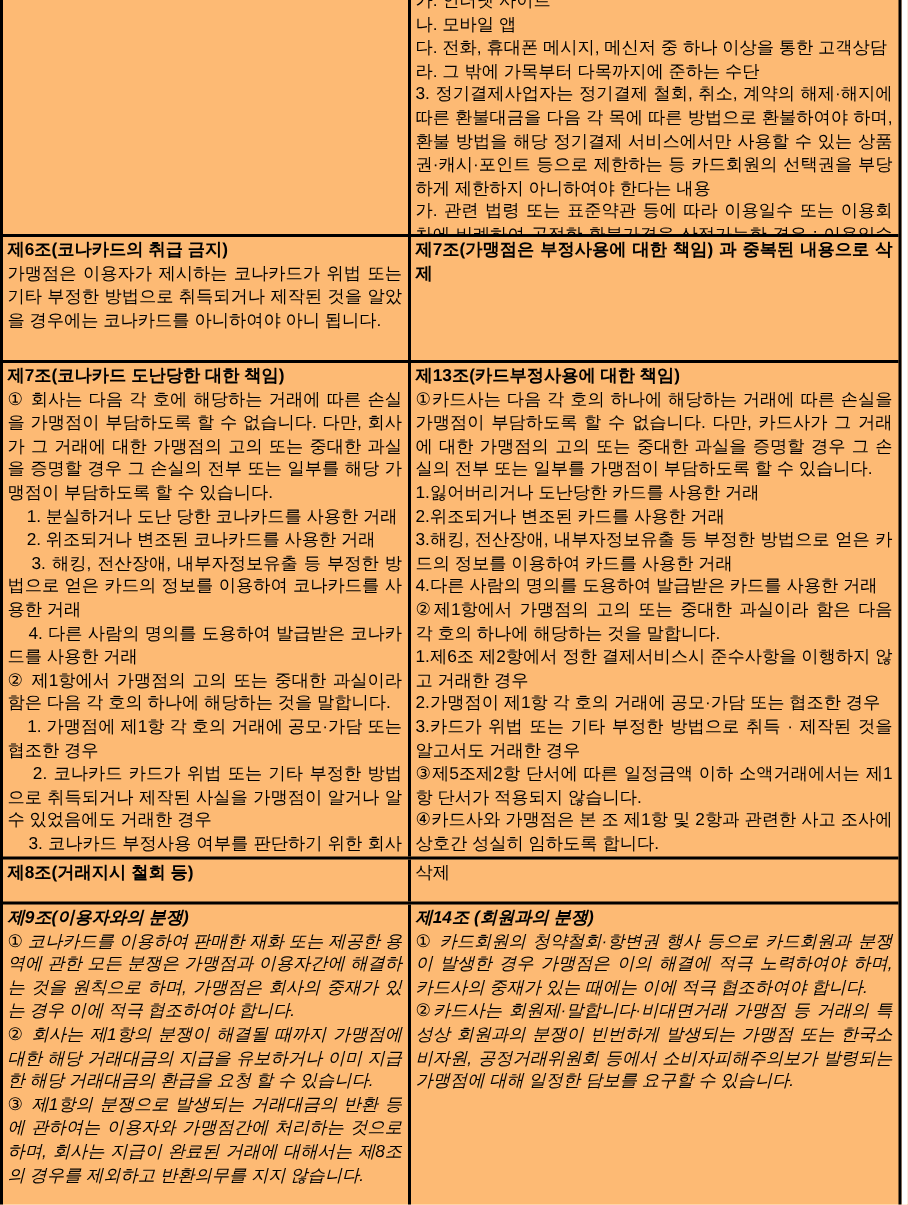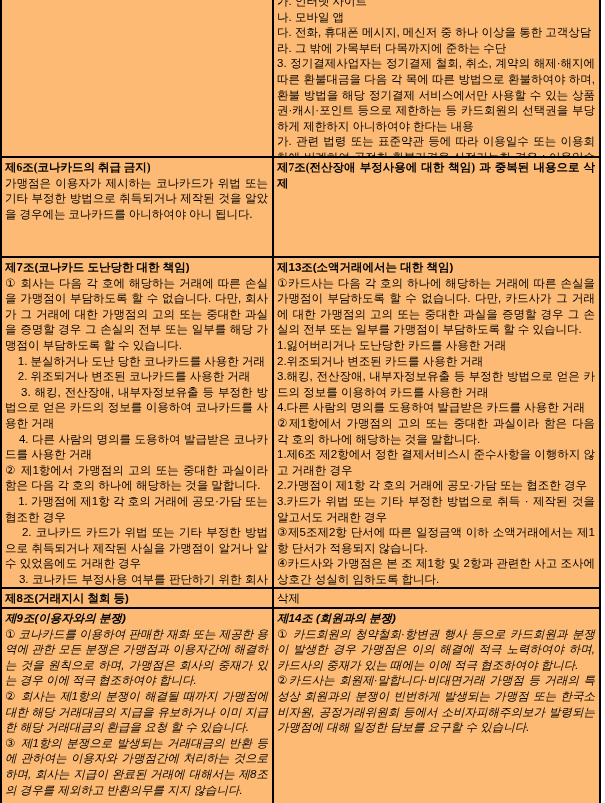--- a/index.html
+++ b/index.html
@@ -24,23 +24,23 @@
   .trow {
     display: flex;
     box-sizing: border-box;
     border-bottom: 2px solid #000;
   }
   .trow.last {
     border-bottom: 2px solid #701a75;
     font-style: italic;
   }
   .r0 { height: 158px; }
-  .r1 { height: 100px; font-family: Liberation Serif, serif; }
+  .r1 { height: 84px; }
   .r2 { height: 331px; }
-  .r3 { height: 20px; }
+  .r3 { height: 30px; }
   .r4 { height: 206px; }
   .cell {
     box-sizing: border-box;
     padding: 2px 4px 2px 3px;
     overflow: hidden;
     font-size: 11.5px;
     line-height: 15.6px;
     text-align: justify;
     word-break: break-all;
   }
@@ -88,40 +88,40 @@
       </div>
     </div>
   </div>
 
   <div class="trow r1">
     <div class="cell left">
       <div class="clause-heading">제6조(코나카드의 취급 금지)</div>
       <div class="clause-body">가맹점은 이용자가 제시하는 코나카드가 위법 또는 기타 부정한 방법으로 취득되거나 제작된 것을 알았을 경우에는 코나카드를 아니하여야 아니 됩니다.</div>
     </div>
     <div class="cell right">
-      <div class="clause-heading">제7조(전산장애 부정사용에 대한 책임) 과 중복된 내용으로 삭제</div>
+      <div class="clause-heading">제7조(가맹점은 부정사용에 대한 책임) 과 중복된 내용으로 삭제</div>
       <div class="clause-body"></div>
     </div>
   </div>
 
   <div class="trow r2">
     <div class="cell left">
       <div class="clause-heading">제7조(코나카드 도난당한 대한 책임)</div>
       <div class="clause-body">① 회사는 다음 각 호에 해당하는 거래에 따른 손실을 가맹점이 부담하도록 할 수 없습니다. 다만, 회사가 그 거래에 대한 가맹점의 고의 또는 중대한 과실을 증명할 경우 그 손실의 전부 또는 일부를 해당 가맹점이 부담하도록 할 수 있습니다.
     1. 분실하거나 도난 당한 코나카드를 사용한 거래
     2. 위조되거나 변조된 코나카드를 사용한 거래
     3. 해킹, 전산장애, 내부자정보유출 등 부정한 방법으로 얻은 카드의 정보를 이용하여 코나카드를 사용한 거래
     4. 다른 사람의 명의를 도용하여 발급받은 코나카드를 사용한 거래
 ② 제1항에서 가맹점의 고의 또는 중대한 과실이라 함은 다음 각 호의 하나에 해당하는 것을 말합니다.
     1. 가맹점에 제1항 각 호의 거래에 공모·가담 또는 협조한 경우
     2. 코나카드 카드가 위법 또는 기타 부정한 방법으로 취득되거나 제작된 사실을 가맹점이 알거나 알 수 있었음에도 거래한 경우
     3. 코나카드 부정사용 여부를 판단하기 위한 회사의 조사에 가맹점이 응하지 아니하거나 이를 방해한 경우</div>
     </div>
     <div class="cell right">
-      <div class="clause-heading">제13조(소액거래에서는 대한 책임)</div>
+      <div class="clause-heading">제13조(카드부정사용에 대한 책임)</div>
       <div class="clause-body">①카드사는 다음 각 호의 하나에 해당하는 거래에 따른 손실을 가맹점이 부담하도록 할 수 없습니다. 다만, 카드사가 그 거래에 대한 가맹점의 고의 또는 중대한 과실을 증명할 경우 그 손실의 전부 또는 일부를 가맹점이 부담하도록 할 수 있습니다.
 1.잃어버리거나 도난당한 카드를 사용한 거래
 2.위조되거나 변조된 카드를 사용한 거래
 3.해킹, 전산장애, 내부자정보유출 등 부정한 방법으로 얻은 카드의 정보를 이용하여 카드를 사용한 거래
 4.다른 사람의 명의를 도용하여 발급받은 카드를 사용한 거래
 ②제1항에서 가맹점의 고의 또는 중대한 과실이라 함은 다음 각 호의 하나에 해당하는 것을 말합니다.
 1.제6조 제2항에서 정한 결제서비스시 준수사항을 이행하지 않고 거래한 경우
 2.가맹점이 제1항 각 호의 거래에 공모·가담 또는 협조한 경우
 3.카드가 위법 또는 기타 부정한 방법으로 취득 · 제작된 것을 알고서도 거래한 경우
 ③제5조제2항 단서에 따른 일정금액 이하 소액거래에서는 제1항 단서가 적용되지 않습니다.

